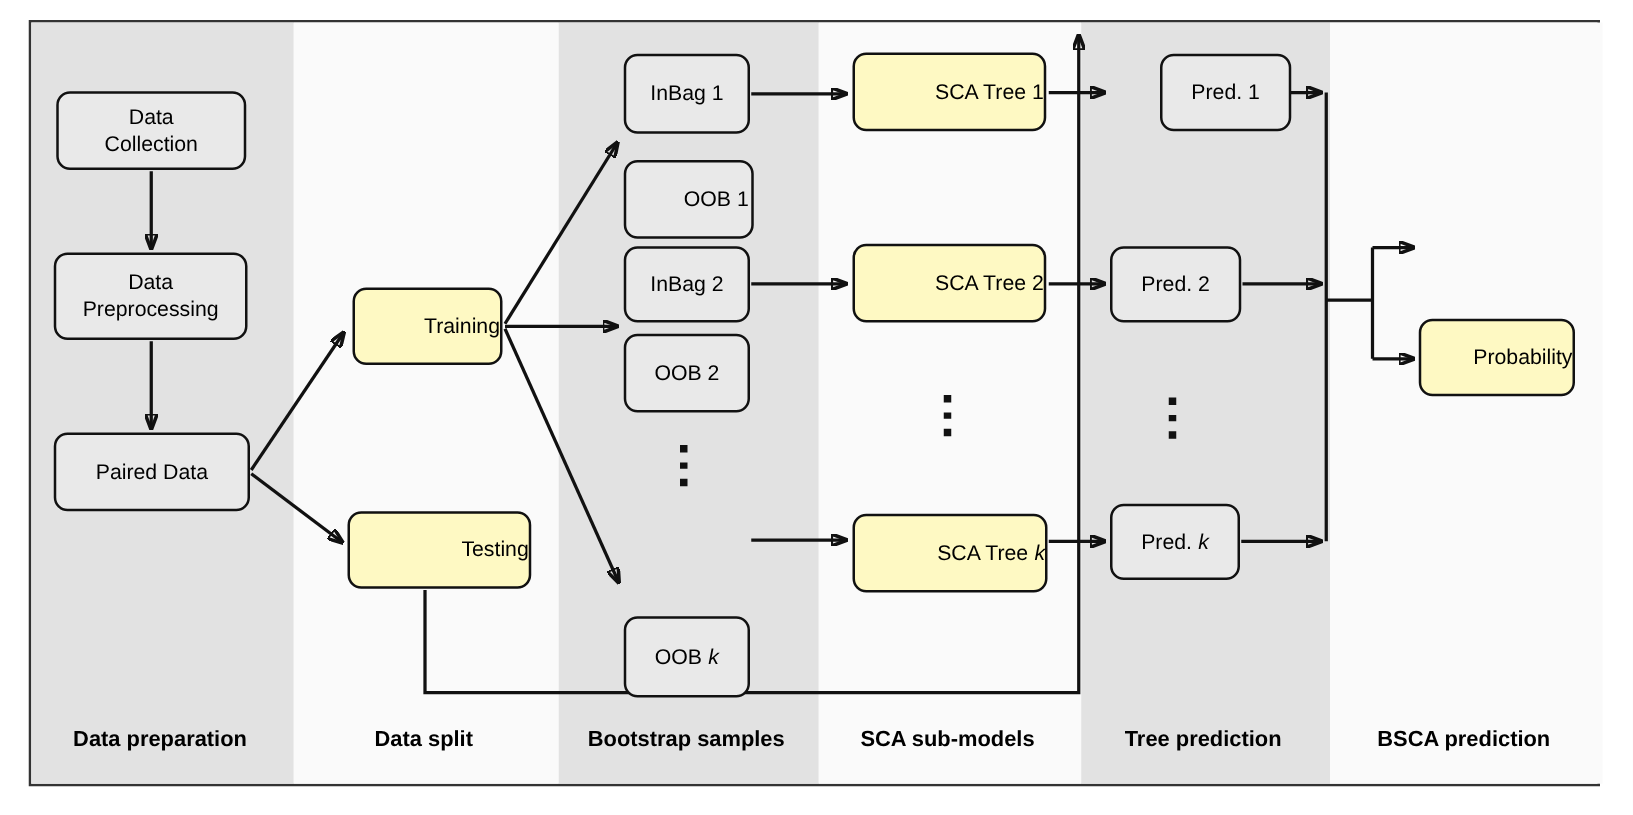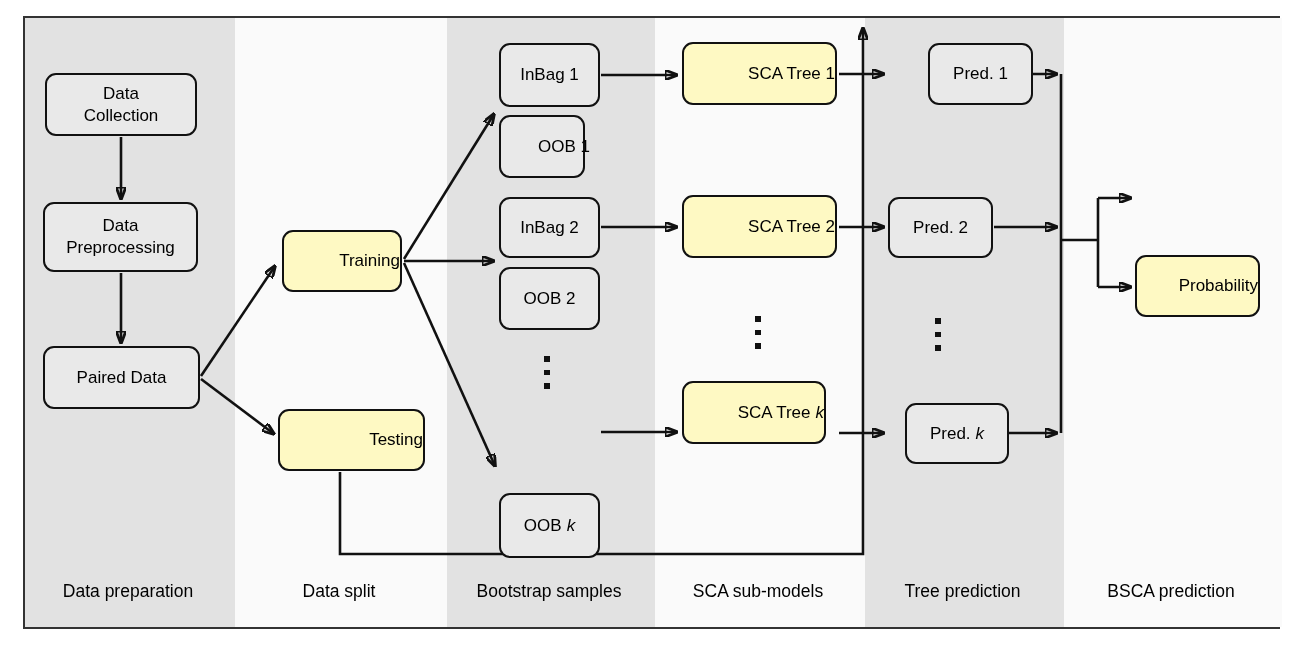--- a/index.html
+++ b/index.html
@@ -23,21 +23,21 @@
     border:2.6px solid #111; border-radius:11px;
     display:flex; flex-direction:column; align-items:center; justify-content:center;
     font-size:17px; line-height:1.28; text-align:center;
   }
   .node.fill-gray  { background:#e9e9e9; }
   .node.fill-light { background:#fef9c3;align-items:flex-end; }
   .node .ln { display:block; white-space:nowrap; }
   .node i { font-style:italic; margin-left:5px; }
   .node i:empty { margin-left:0; }
   .stage-label {
-    position:absolute; top:581px; font-size:17.5px; font-weight:normal;
+    position:absolute; top:581px; font-size:17.5px; font-weight:bold;
     text-align:center; white-space:nowrap;
   }
   .dots {
     position:absolute; display:flex; flex-direction:column; gap:8px;
   }
   .dots .dot { width:5.5px; height:5.5px; background:#111; }
 </style>
 </head>
 <body>
 
@@ -139,21 +139,21 @@
   <div class="node fill-gray" style="left:43px;  top:346px; width:157px; height:63px;">
     <span class="ln"><span>Paired Data</span><i></i></span>
   </div>
   <div class="node fill-light" style="left:278px; top:409px; width:147px; height:62px;">
     <span class="ln"><span>Testing</span><i></i></span>
   </div>
 
   <div class="node fill-gray" style="left:499px; top:43px;  width:101px; height:64px;">
     <span class="ln"><span>InBag 1</span><i></i></span>
   </div>
-  <div class="node fill-gray" style="left:499px; top:115px; width:86px; height:63px;padding-left:44px;">
+  <div class="node fill-gray" style="left:499px; top:128px; width:104px; height:63px;padding-left:44px;">
     <span class="ln"><span>OOB 1</span><i></i></span>
   </div>
   <div class="node fill-gray" style="left:499px; top:197px; width:101px; height:61px;">
     <span class="ln"><span>InBag 2</span><i></i></span>
   </div>
   <div class="node fill-gray" style="left:499px; top:267px; width:101px; height:63px;">
     <span class="ln"><span>OOB 2</span><i></i></span>
   </div>
   <div class="dots" style="left:544px; top:356px;">
     <span class="dot"></span>
@@ -168,36 +168,36 @@
     <span class="ln"><span>SCA Tree 1</span><i></i></span>
   </div>
   <div class="node fill-light" style="left:682px; top:195px; width:155px; height:63px;">
     <span class="ln"><span>SCA Tree 2</span><i></i></span>
   </div>
   <div class="dots" style="left:755px; top:316px;">
     <span class="dot"></span>
       <span class="dot"></span>
       <span class="dot"></span>
   </div>
-  <div class="node fill-light" style="left:682px; top:381px; width:144px; height:63px;">
+  <div class="node fill-light" style="left:682px; top:411px; width:156px; height:63px;">
     <span class="ln"><span>SCA Tree</span><i>k</i></span>
   </div>
 
   <div class="node fill-gray" style="left:888px; top:43px;  width:105px; height:62px;margin-left:40px;">
     <span class="ln"><span>Pred. 1</span><i></i></span>
   </div>
   <div class="node fill-gray" style="left:888px; top:197px; width:105px; height:61px;">
     <span class="ln"><span>Pred. 2</span><i></i></span>
   </div>
   <div class="dots" style="left:935px; top:318px;">
     <span class="dot"></span>
       <span class="dot"></span>
       <span class="dot"></span>
   </div>
-  <div class="node fill-gray" style="left:888px; top:403px; width:104px; height:61px;margin-left:17px;">
+  <div class="node fill-gray" style="left:888px; top:403px; width:104px; height:61px;">
     <span class="ln"><span>Pred.</span><i>k</i></span>
   </div>
 
   <div class="node fill-light" style="left:1135px; top:255px; width:125px; height:62px;">
     <span class="ln"><span>Probability</span><i></i></span>
   </div>
 
   <div class="stage-label" style="left:23px;   width:210px;">Data preparation</div>
   <div class="stage-label" style="left:233px;  width:212px;">Data split</div>
   <div class="stage-label" style="left:445px;  width:208px;">Bootstrap samples</div>

